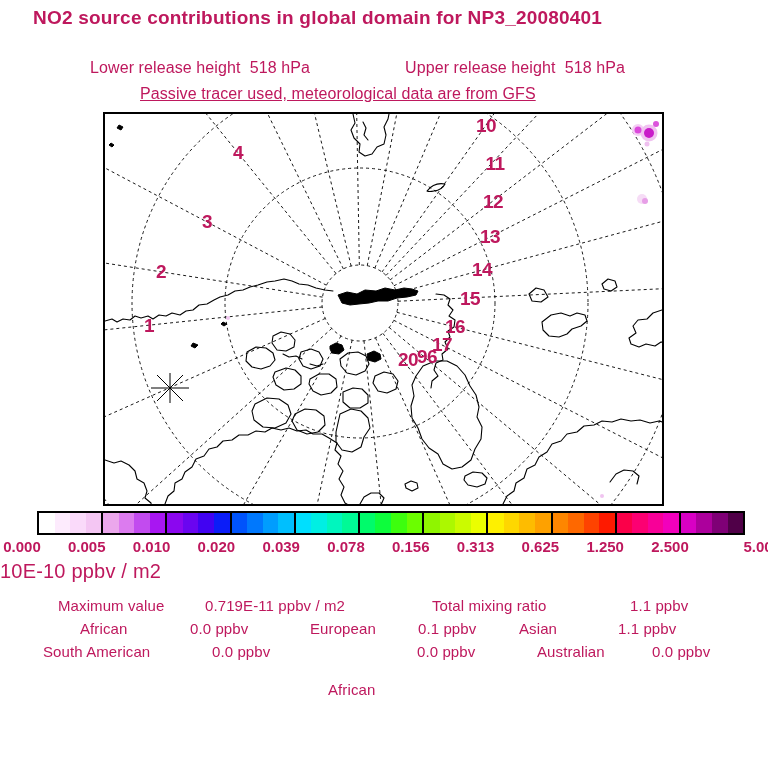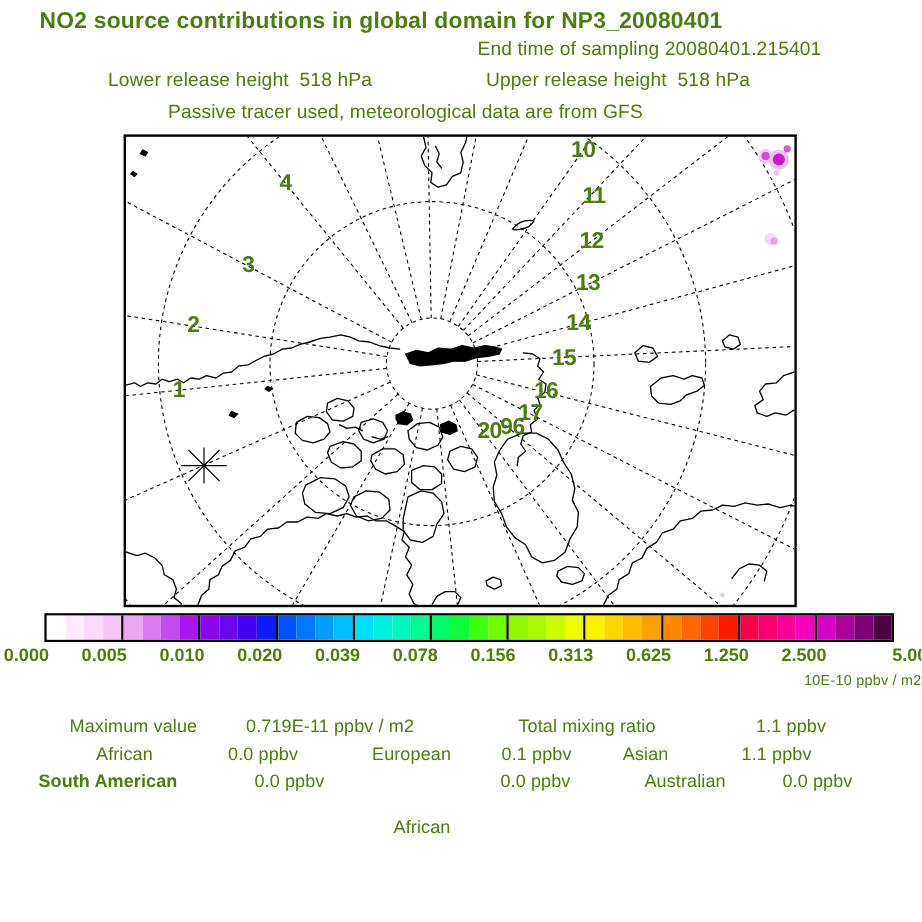--- a/index.html
+++ b/index.html
@@ -1,17 +1,17 @@
 <!DOCTYPE html>
 <html><head>
 <meta charset="utf-8">
 <style>
   html,body{margin:0;padding:0;background:#fff;}
   #canvas{position:relative;width:768px;height:768px;background:#fff;overflow:hidden;
-          font-family:"Liberation Sans",sans-serif;color:#4d7c0f;}
+          font-family:"Liberation Sans",sans-serif;color:#be185d;}
   .abs{position:absolute;}
   .pre{white-space:pre;}
   .title{font-size:19px;font-weight:bold;letter-spacing:.2px;}
   .hline{font-size:16px;letter-spacing:.1px;}
   
   #map-frame{position:absolute;left:103px;top:112px;width:557px;height:390px;
              border:2px solid #000;background:#fff;}
   #map-svg{position:absolute;left:0;top:0;}
   #map-labels{position:absolute;left:0;top:0;width:557px;height:390px;pointer-events:none;}
   .map-label{position:absolute;transform:translate(-50%,-50%);
@@ -20,33 +20,32 @@
   .coast{fill:none;stroke:#000;stroke-width:1.1;stroke-linejoin:round;stroke-linecap:round;}
   .coast-fill{fill:#000;stroke:#000;stroke-width:1;}
   
   #colorbar{position:absolute;left:37px;top:511px;width:708px;height:24px;
             border:2px solid #000;box-sizing:border-box;display:flex;}
   .cb-seg{flex:1;display:flex;border-left:2px solid #000;}
   .cb-seg:first-child{border-left:none;}
   .cb-cell{flex:1;}
   #colorbar-ticks{position:absolute;left:0;top:538px;width:736px;height:18px;}
   .cb-tick{position:absolute;width:64px;text-align:center;font-size:15px;font-weight:bold;}
-  .unit{left:0;top:560px;width:768px;text-align:right;font-size:12px;letter-spacing:.2px;}
+  .unit{left:0;top:560px;width:768px;text-align:left;font-size:20px;letter-spacing:.2px;}
   .stat{font-size:15px;letter-spacing:.1px;}
 </style>
 </head>
 <body>
 
 <div id="canvas">
 
   <div class="abs title pre" style="left:33px;top:7px;">NO2 source contributions in global domain for NP3_20080401</div>
-  <div class="abs hline pre" style="left:398px;top:33px;">End time of sampling 20080401.215401</div>
   <div class="abs hline pre" style="left:90px;top:59px;">Lower release height  518 hPa</div>
   <div class="abs hline pre" style="left:405px;top:59px;">Upper release height  518 hPa</div>
-  <div class="abs hline pre" style="left:140px;top:85px;">Passive tracer used, meteorological data are from GFS</div>
+  <div class="abs hline pre" style="left:140px;top:85px;text-decoration:underline;">Passive tracer used, meteorological data are from GFS</div>
 
   <div id="map-frame">
     <svg id="map-svg" width="557" height="390" viewBox="0 0 557 390">
       <g id="graticule">
           <circle cx="255" cy="189" r="38" class="grid-line"></circle>
           <circle cx="255" cy="189" r="135" class="grid-line"></circle>
           <circle cx="255" cy="189" r="228" class="grid-line"></circle>
           <circle cx="255" cy="189" r="322" class="grid-line"></circle>
           <line x1="217.2081679760056" y1="192.97208160417085" x2="-192.53485291572298" y2="236.0378084704442" class="grid-line"></line>
           <line x1="217.4575251007632" y1="183.1210053206202" x2="-189.58193959622508" y2="119.38032616523937" class="grid-line"></line>
@@ -249,19 +248,19 @@
   <div class="abs stat" style="left:432px;top:597px;">Total mixing ratio</div>
   <div class="abs stat" style="left:630px;top:597px;">1.1 ppbv</div>
 
   <div class="abs stat" style="left:80px;top:620px;">African</div>
   <div class="abs stat" style="left:190px;top:620px;">0.0 ppbv</div>
   <div class="abs stat" style="left:310px;top:620px;">European</div>
   <div class="abs stat" style="left:418px;top:620px;">0.1 ppbv</div>
   <div class="abs stat" style="left:519px;top:620px;">Asian</div>
   <div class="abs stat" style="left:618px;top:620px;">1.1 ppbv</div>
 
-  <div class="abs stat" style="left:32px;top:643px;font-weight:bold;">South American</div>
+  <div class="abs stat" style="left:43px;top:643px;">South American</div>
   <div class="abs stat" style="left:212px;top:643px;">0.0 ppbv</div>
   <div class="abs stat" style="left:328px;top:681px;">African</div>
   <div class="abs stat" style="left:417px;top:643px;">0.0 ppbv</div>
   <div class="abs stat" style="left:537px;top:643px;">Australian</div>
   <div class="abs stat" style="left:652px;top:643px;">0.0 ppbv</div>
 </div>
 
 </body></html>

